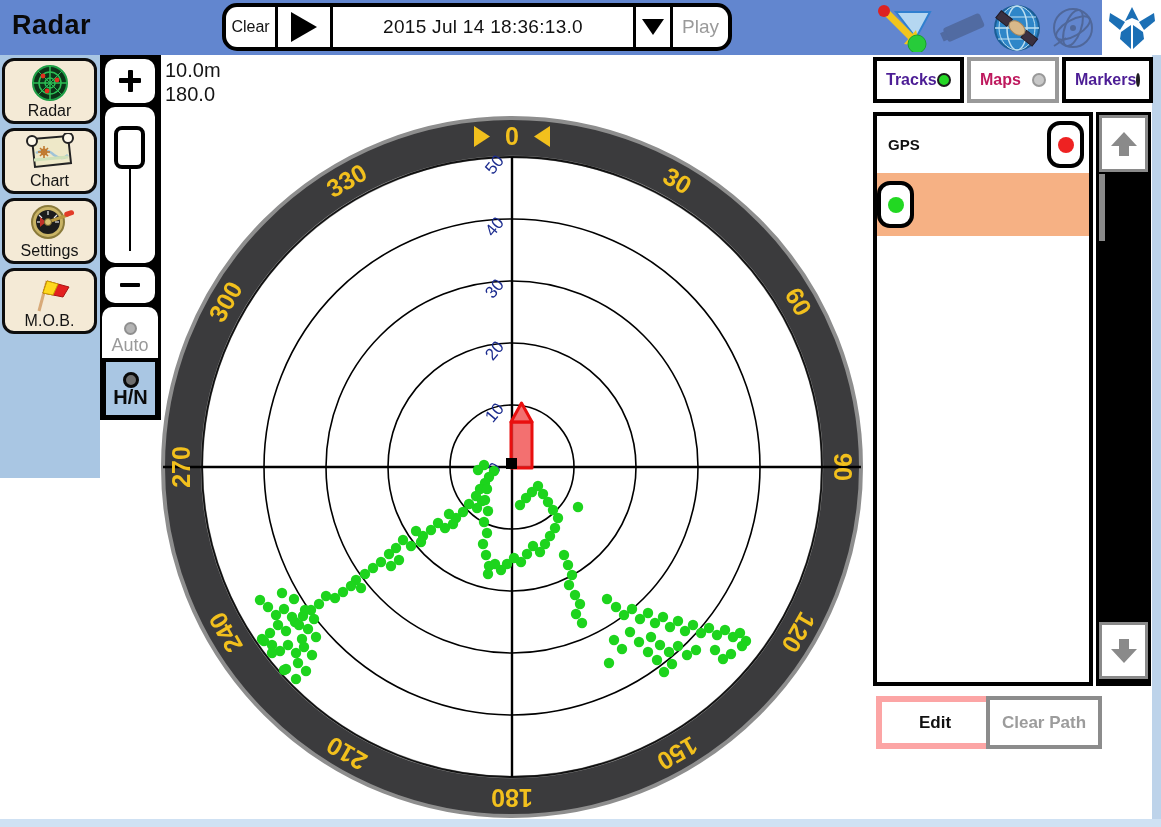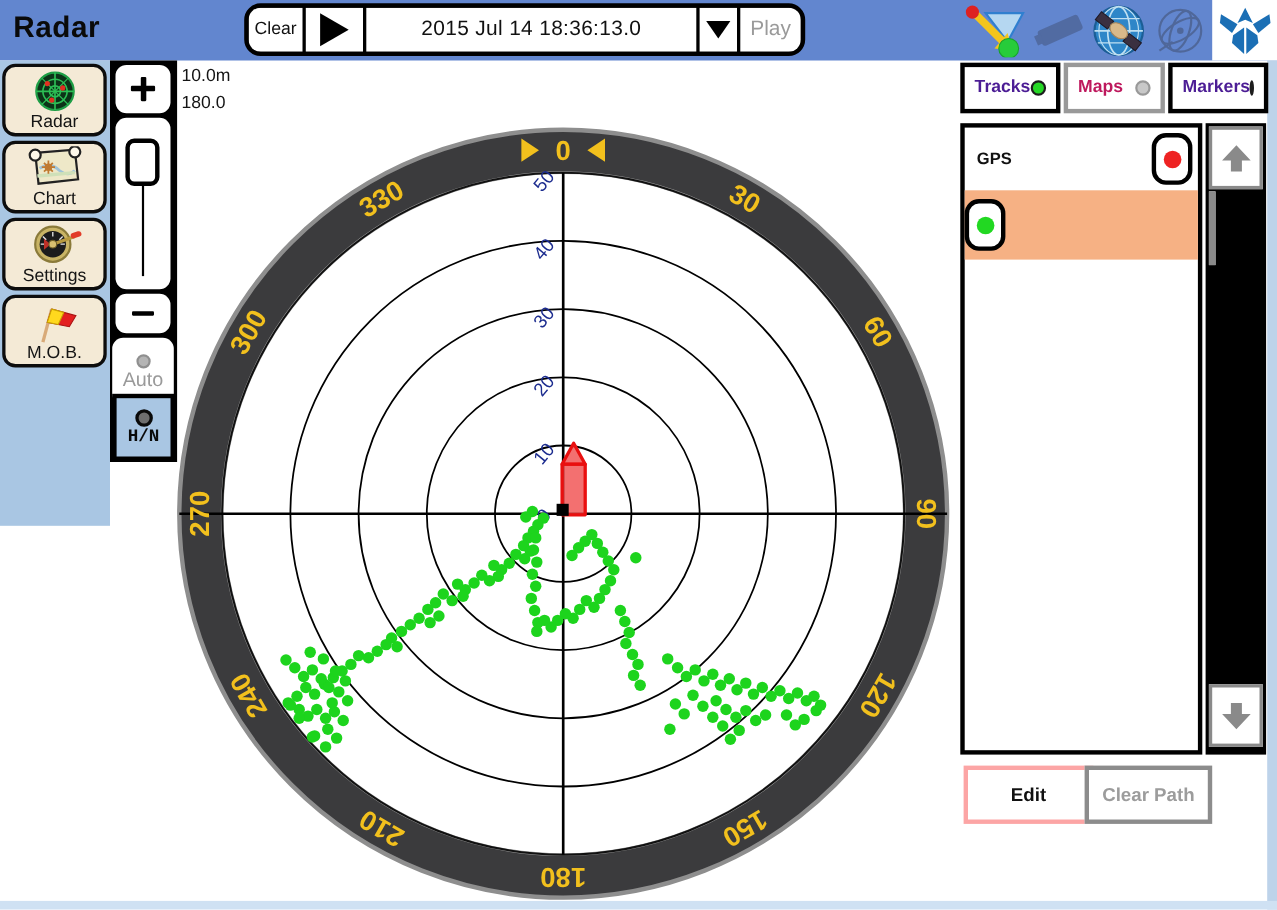--- a/index.html
+++ b/index.html
@@ -48,25 +48,25 @@
   .slider-track{left:105px;top:107px;width:50px;height:156px;background:#fff;border-radius:10px;}
   .slider-line{position:absolute;left:24px;top:24px;width:2px;height:120px;background:#000;}
   .slider-thumb{position:absolute;left:9px;top:19px;width:31px;height:43px;background:#fff;border:4px solid #000;border-radius:8px;box-sizing:border-box;}
   .auto-btn{left:102px;top:307px;width:56px;height:61px;background:#fff;border-radius:10px;display:flex;flex-direction:column;align-items:center;justify-content:center;}
   .auto-btn .lbl{font-size:18px;color:#9a9a9a;line-height:18px;}
   .led{border-radius:50%;display:inline-block;box-sizing:border-box;}
   .auto-led{width:13px;height:13px;background:#b4b4b4;border:2px solid #8f8f8f;margin-bottom:1px;}
   .hn-frame{left:102px;top:358px;width:57px;height:61px;background:#000;display:flex;align-items:center;justify-content:center;}
   .hn-btn{width:49px;height:53px;background:#a9c6e3;display:flex;flex-direction:column;align-items:center;justify-content:center;}
   .hn-led{width:16px;height:16px;background:#6e6e6e;border:3px solid #0a0a0a;margin-bottom:1px;}
-  .hn-btn .lbl{font-size:16px;font-weight:bold;color:#0a0a0a;line-height:16px;font-family:Liberation Mono, monospace;}
+  .hn-btn .lbl{font-size:20px;font-weight:bold;color:#0a0a0a;line-height:16px;}
 
   
   .radar-wrap{left:159px;top:114px;width:706px;height:706px;}
-  .radar-info{left:165px;top:58px;font-size:16px;color:#151515;line-height:24px;}
+  .radar-info{left:165px;top:58px;font-size:20px;color:#151515;line-height:24px;}
 
   
   .tab{top:57px;height:46px;background:#fff;border:4px solid #000;box-sizing:border-box;
     display:flex;align-items:center;justify-content:space-between;padding:0 9px;cursor:pointer;}
   .tab .lbl{font-size:16px;font-weight:bold;color:#4c1d95;}
   .tab-led{width:14px;height:14px;border:2px solid #1d1d1d;}
   .tab.disabled{border-color:#999;}
   .tab.disabled .lbl{color:#be185d;}
   .tab.disabled .tab-led{border-color:#999;}
   .list-panel{left:873px;top:112px;width:220px;height:574px;background:#fff;border:4px solid #000;box-sizing:border-box;}
@@ -78,21 +78,21 @@
     display:flex;align-items:center;justify-content:center;margin-right:5px;flex:0 0 auto;cursor:pointer;}
   .row-led{width:16px;height:16px;}
   .scrollbar{left:1096px;top:112px;width:55px;height:574px;background:#000;}
   .sb-btn{position:absolute;left:3px;width:49px;background:#fff;border:3px solid #8a8a8a;box-sizing:border-box;
     display:flex;align-items:center;justify-content:center;}
   .sb-up{top:3px;height:57px;}
   .sb-thumb{top:62px;height:61px;background:#fff;border:3px solid #8a8a8a;}
   .sb-down{top:510px;height:57px;}
   .panel-btn{top:696px;height:53px;background:#fff;box-sizing:border-box;display:flex;align-items:center;justify-content:center;
     font-size:17px;font-weight:bold;cursor:pointer;}
-  .edit-btn{left:876px;width:118px;border:4px solid #fca5a5;color:#111;}
+  .edit-btn{left:876px;width:118px;border:6px solid #fca5a5;color:#111;}
   .clearpath-btn{left:986px;width:116px;border:4px solid #8c8c8c;color:#9c9c9c;}
 </style>
 </head>
 <body>
 
 <div class="abs topbar">
   <div class="abs page-title">Radar</div>
 
   <div class="abs toolbar">
     <div class="tb-seg tb-clear">Clear</div>

